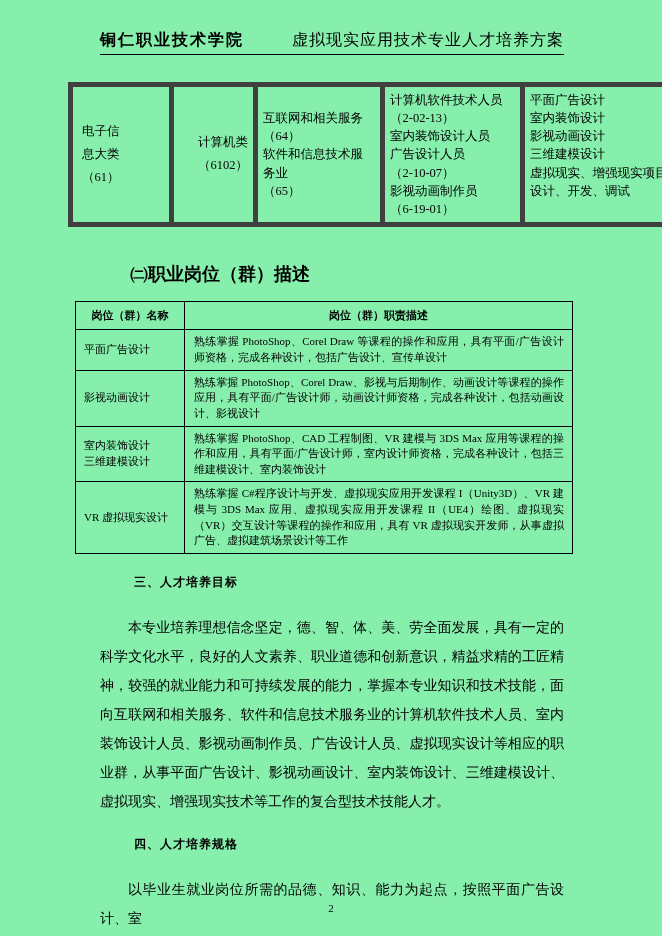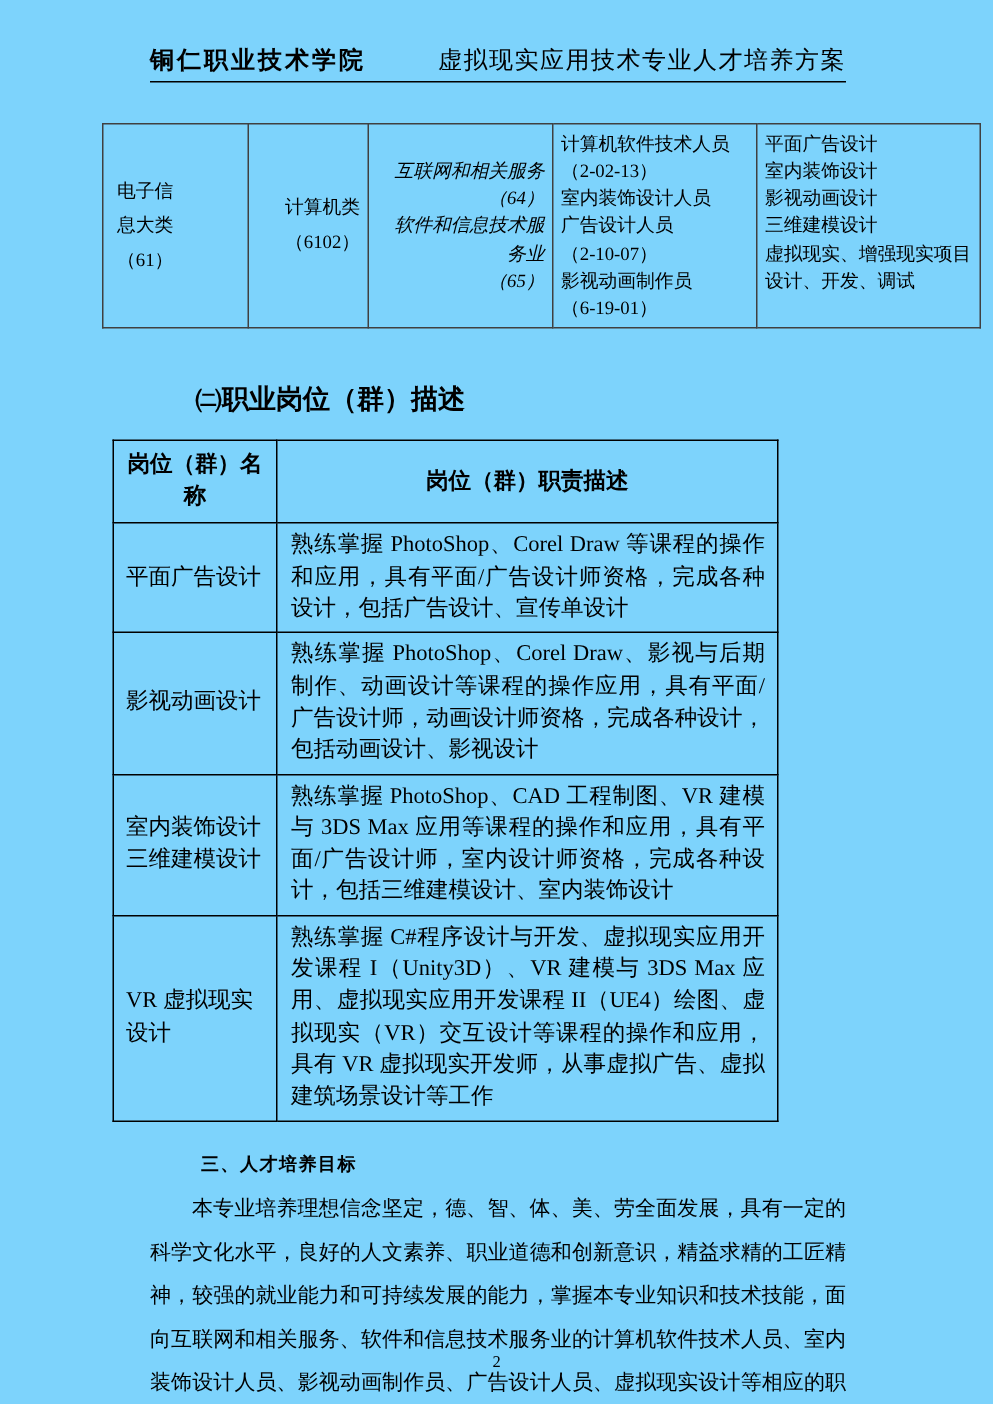--- a/index.html
+++ b/index.html
@@ -1,54 +1,54 @@
 <!DOCTYPE html>
 <html lang="zh"><head>
 <meta charset="utf-8">
 <style>
   html,body{margin:0;padding:0;}
   body{width:662px;height:936px;background:#ffffff;color:#000;
        font-family:"Liberation Serif","DejaVu Serif",serif;}
   .page{position:relative;width:662px;height:936px;box-sizing:border-box;
-        padding:30px 68px 0;overflow:hidden;background:#7dd3fc;}
+        padding:30px 68px 0;overflow:hidden;background:#86efac;}
 
   
   .doc-header{display:flex;justify-content:space-between;align-items:flex-end;
               margin:0 30px 0 32px;}
   .school{font-size:16px;font-weight:bold;letter-spacing:2px;}
   .doc-title{font-size:16px;letter-spacing:1px;}
   .header-rule{height:0;border-bottom:1.5px solid #000;margin:3px 30px 0 32px;}
 
   
   .cat-table{border-collapse:collapse;table-layout:fixed;width:525px;
              margin-top:27px;font-size:12.5px;}
   .cat-table tr{height:132px;}
-  .cat-table td{border:1px solid #404040;white-space:pre-line;line-height:1.45;
+  .cat-table td{border:5px solid #404040;white-space:pre-line;line-height:1.45;
                 padding:4px 5px;vertical-align:middle;}
   .cat-table .c1{width:82px;padding-left:9px;line-height:1.85;}
   .cat-table .c2{width:68px;padding-left:6px;line-height:1.85;text-align:right;}
-  .cat-table .c3{width:112px;text-align:right;font-style:italic;}
+  .cat-table .c3{width:112px;text-align:left;}
   .cat-table .c4{width:125px;vertical-align:top;}
   .cat-table .c5{width:138px;vertical-align:top;}
 
   
   .sub-heading{margin:35px 0 0 62px;font-size:18px;font-weight:bold;}
 
   
-  .job-table{border-collapse:collapse;table-layout:fixed;width:444px;
-             margin:15px 13px 0 7px;font-size:15px;}
+  .job-table{border-collapse:collapse;table-layout:fixed;width:498px;
+             margin:15px 13px 0 7px;font-size:11px;}
   .job-table th,.job-table td{border:1px solid #000;line-height:1.42;}
   .job-table th{font-weight:bold;text-align:center;padding:6px 4px;}
   .job-table th.name-col{width:100px;}
   .job-table td.name{padding:4px 8px;vertical-align:middle;white-space:pre-line;}
   .job-table td.desc{padding:4px 8px 4px 9px;text-align:justify;vertical-align:middle;}
 
   
   .main-heading{margin:20px 0 0 66px;font-size:12px;font-weight:bold;letter-spacing:1px;}
-  .body-para{margin:7px 30px 0 32px;font-size:14px;line-height:29px;
+  .body-para{margin:22px 30px 0 32px;font-size:14px;line-height:29px;
              text-align:justify;text-indent:2em;}
 
   .page-number{position:absolute;left:0;right:0;bottom:22px;text-align:center;
                font-size:11px;}
 </style>
 </head>
 <body>
 
 <div class="page">
 
@@ -111,17 +111,18 @@
       <tr>
         <td class="name">VR 虚拟现实设计</td>
         <td class="desc">熟练掌握 C#程序设计与开发、虚拟现实应用开发课程 I（Unity3D）、VR 建模与 3DS Max 应用、虚拟现实应用开发课程 II（UE4）绘图、虚拟现实（VR）交互设计等课程的操作和应用，具有 VR 虚拟现实开发师，从事虚拟广告、虚拟建筑场景设计等工作</td>
       </tr>
     </tbody>
   </table>
 
   <div class="main-heading">三、人才培养目标</div>
   <p class="body-para">本专业培养理想信念坚定，德、智、体、美、劳全面发展，具有一定的科学文化水平，良好的人文素养、职业道德和创新意识，精益求精的工匠精神，较强的就业能力和可持续发展的能力，掌握本专业知识和技术技能，面向互联网和相关服务、软件和信息技术服务业的计算机软件技术人员、室内装饰设计人员、影视动画制作员、广告设计人员、虚拟现实设计等相应的职业群，从事平面广告设计、影视动画设计、室内装饰设计、三维建模设计、虚拟现实、增强现实技术等工作的复合型技术技能人才。</p>
 
+  <div class="main-heading">四、人才培养规格</div>
   <p class="body-para">以毕业生就业岗位所需的品德、知识、能力为起点，按照平面广告设计、室</p>
 
   <div class="page-number">2</div>
 
 </div>
 
 </body></html>

